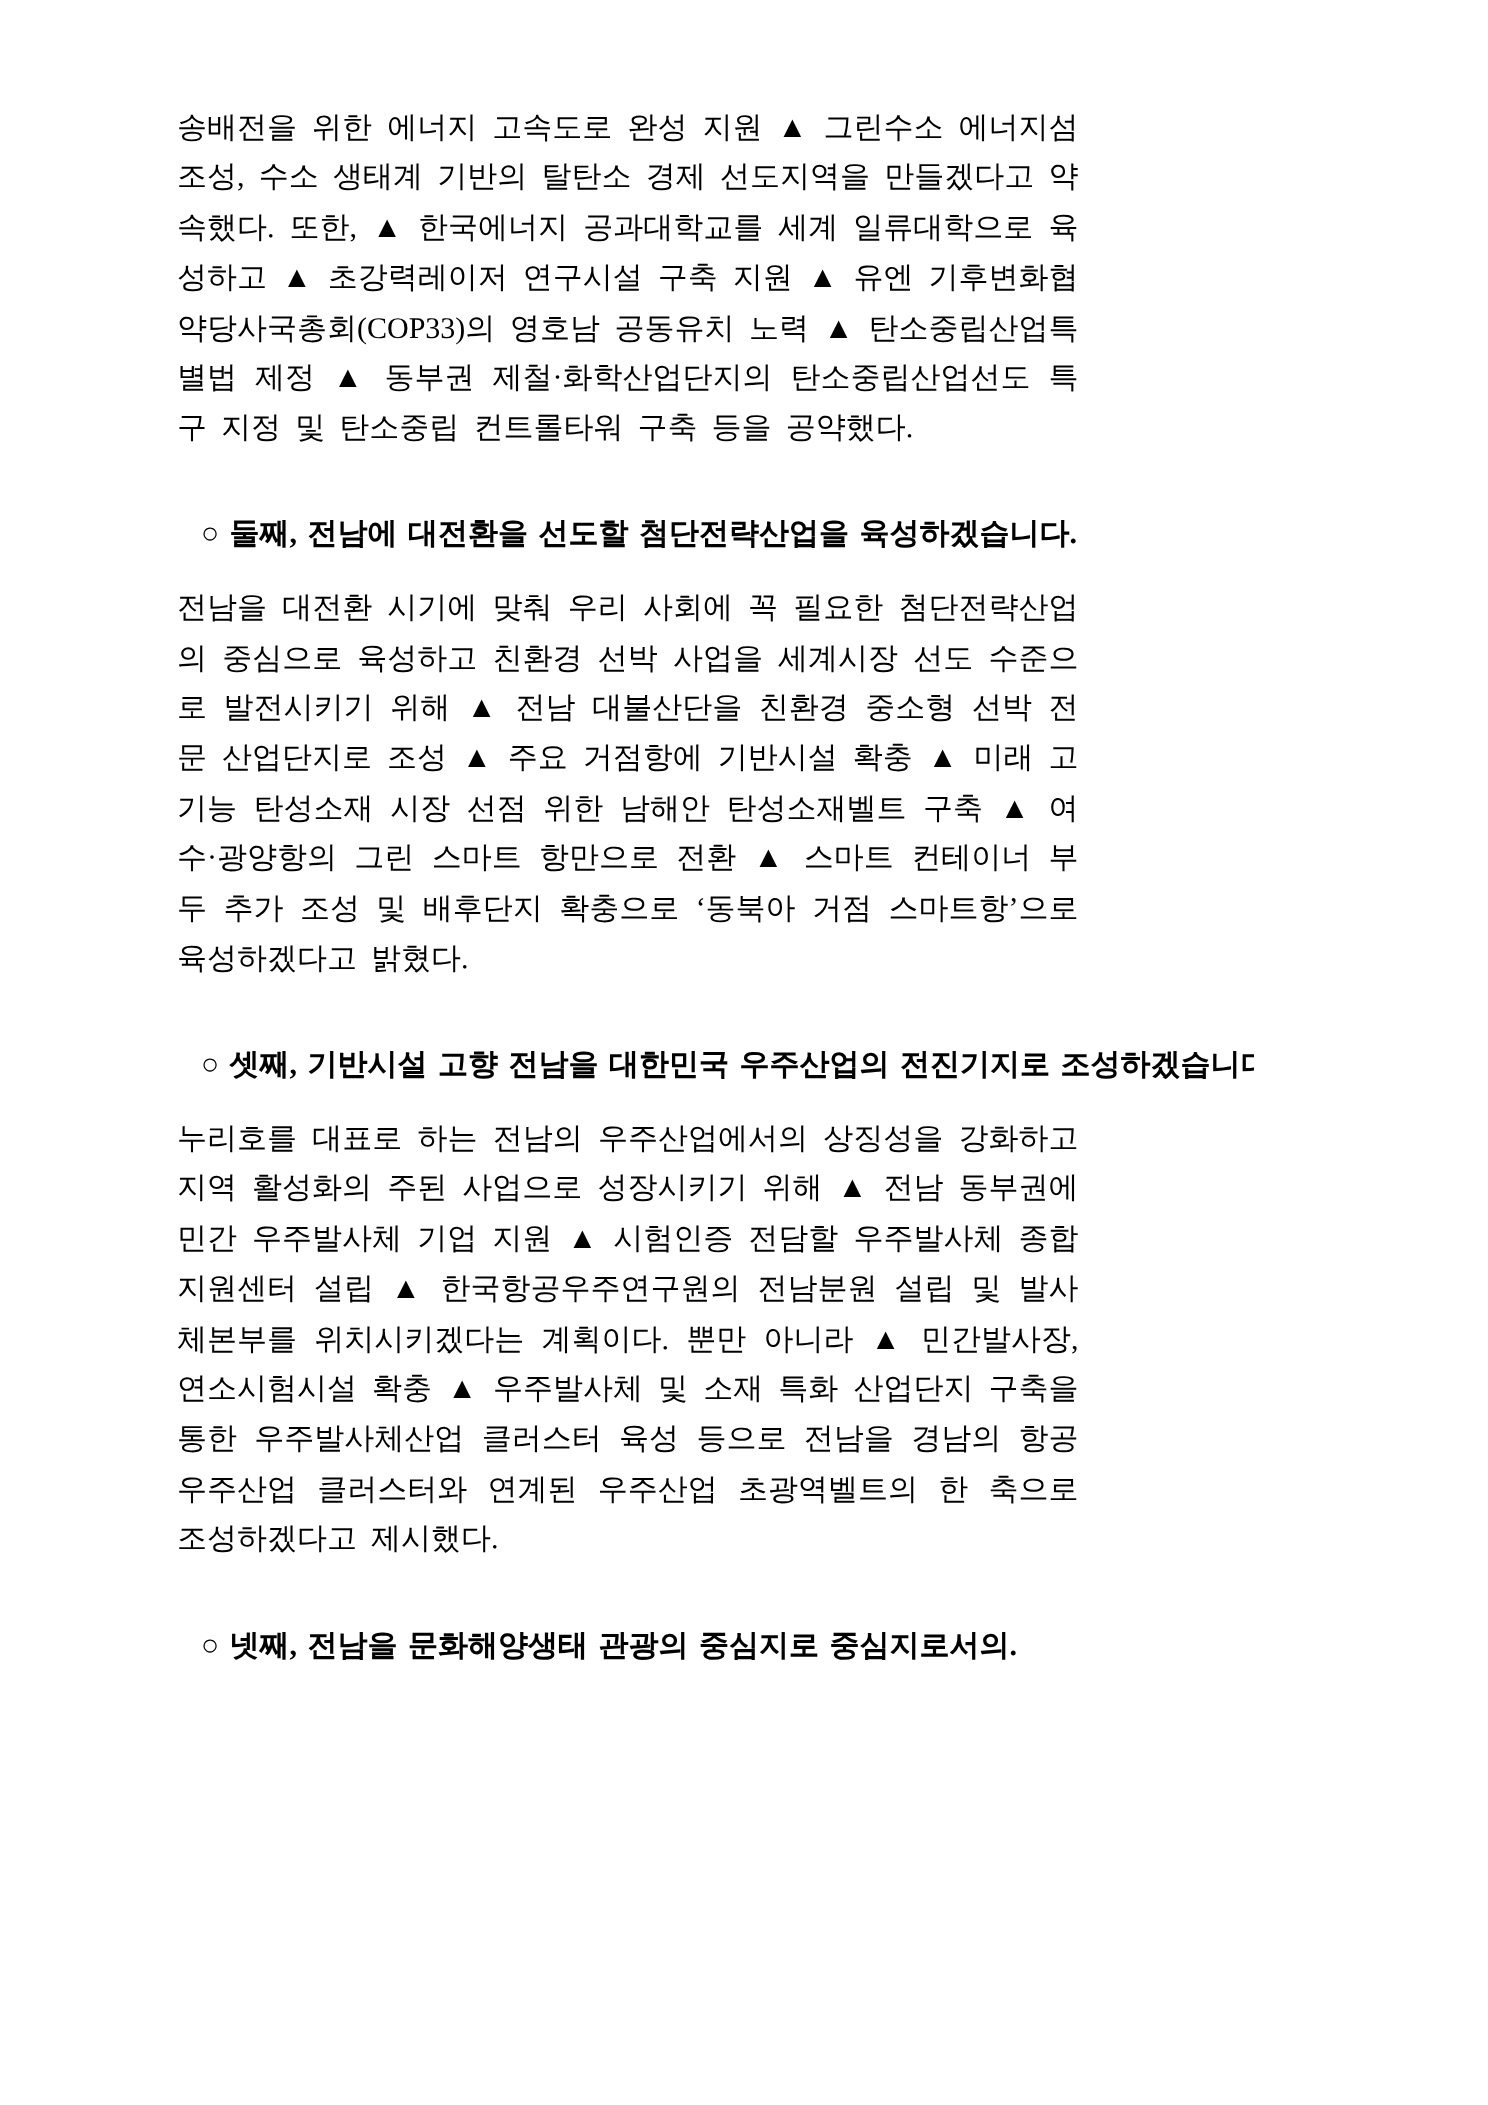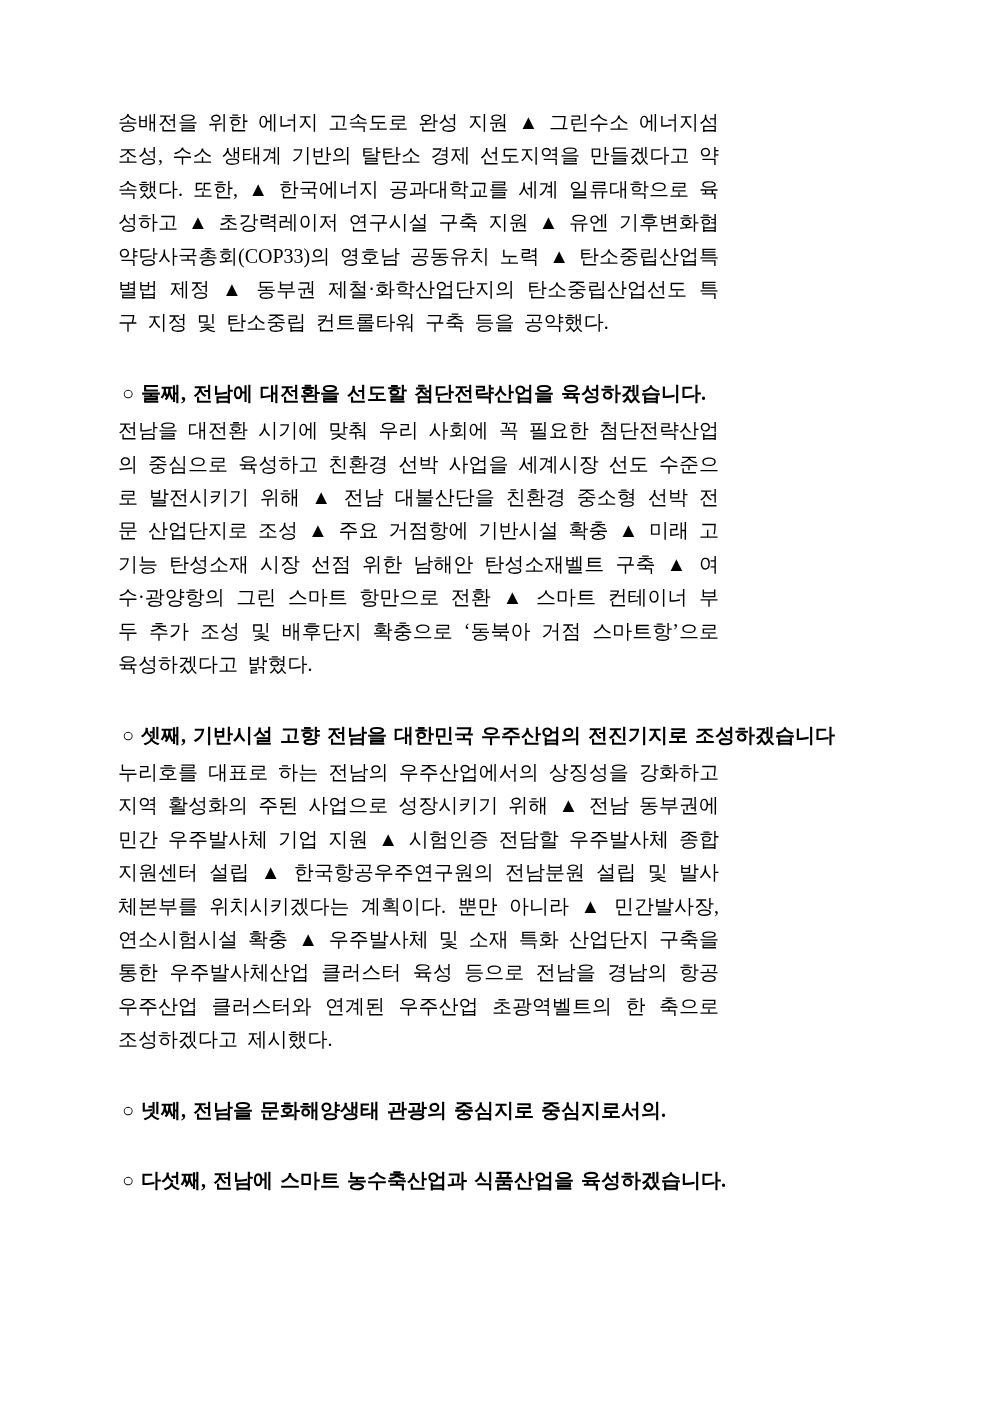--- a/index.html
+++ b/index.html
@@ -5,40 +5,40 @@
   html, body {
     margin: 0;
     padding: 0;
     background: #ffffff;
   }
   .page {
     position: relative;
     width: 836px;
     height: 1403px;
     box-sizing: border-box;
-    padding: 106px 117px 0 118px;
+    padding: 69px 117px 0 118px;
     background: #ffffff;
     color: #000000;
     font-family: "Liberation Serif", "DejaVu Serif", serif;
     font-size: 20px;
     line-height: 33.4px;
     overflow: hidden;
     border-radius: 22px;
   }
   .body-text {
     margin: 0;
     text-align: justify;
     text-justify: inter-word;
     word-spacing: 0.22em;
   }
   .doc-section {
     margin-top: 37px;
   }
   .heading {
-    margin: 4px;
+    margin: 16px;
     font-size: 20px;
     font-weight: bold;
     line-height: 33.4px;
     word-spacing: 0.1em;
     white-space: nowrap;
   }
 </style>
 </head>
 <body>
 
@@ -54,16 +54,15 @@
   <section class="doc-section">
     <h2 class="heading">○ 셋째, 기반시설 고향 전남을 대한민국 우주산업의 전진기지로 조성하겠습니다.</h2>
     <p class="body-text">누리호를 대표로 하는 전남의 우주산업에서의 상징성을 강화하고 지역 활성화의 주된 사업으로 성장시키기 위해 ▲ 전남 동부권에 민간 우주발사체 기업 지원 ▲ 시험인증 전담할 우주발사체 종합지원센터 설립 ▲ 한국항공우주연구원의 전남분원 설립 및 발사체본부를 위치시키겠다는 계획이다. 뿐만 아니라 ▲ 민간발사장, 연소시험시설 확충 ▲ 우주발사체 및 소재 특화 산업단지 구축을 통한 우주발사체산업 클러스터 육성 등으로 전남을 경남의 항공우주산업 클러스터와 연계된 우주산업 초광역벨트의 한 축으로 조성하겠다고 제시했다.</p>
   </section>
 
   <section class="doc-section">
     <h2 class="heading">○ 넷째, 전남을 문화해양생태 관광의 중심지로 중심지로서의.</h2>
   </section>
 
   <section class="doc-section">
-    <h2 class="heading">○ 다섯째, 전남에 스마트 농수축산업과 식품산업을 육성하겠습니다.</h2>
   </section>
 
 </div>
 
 </body></html>

